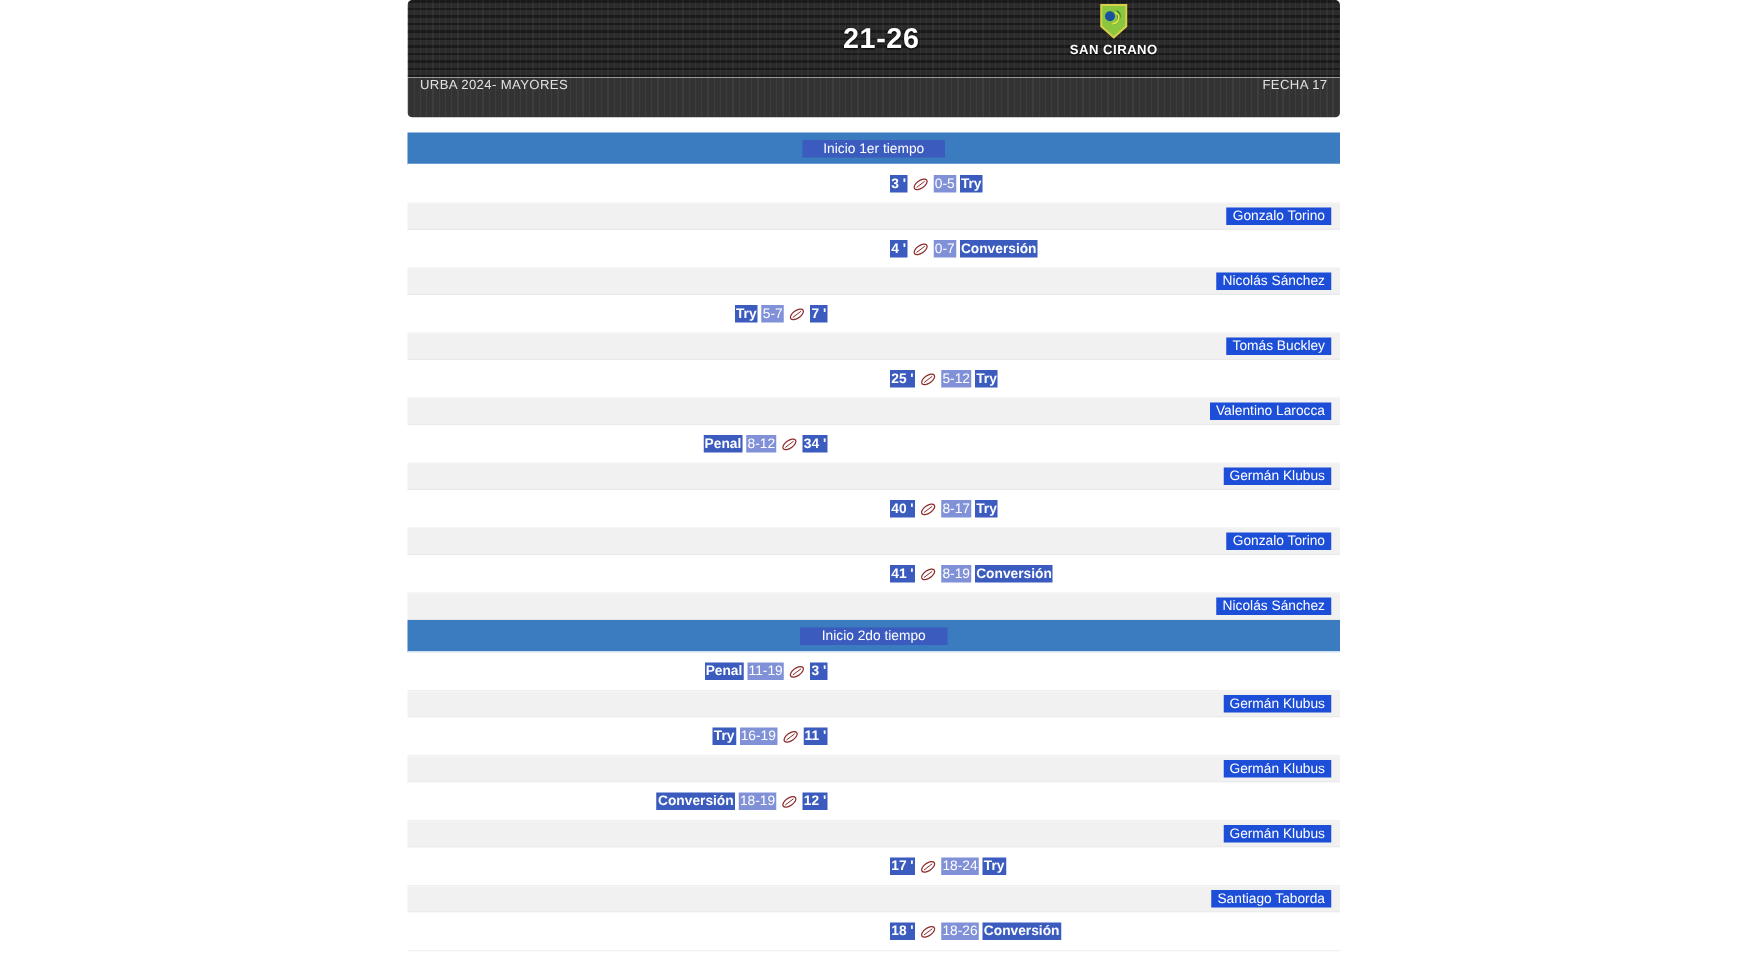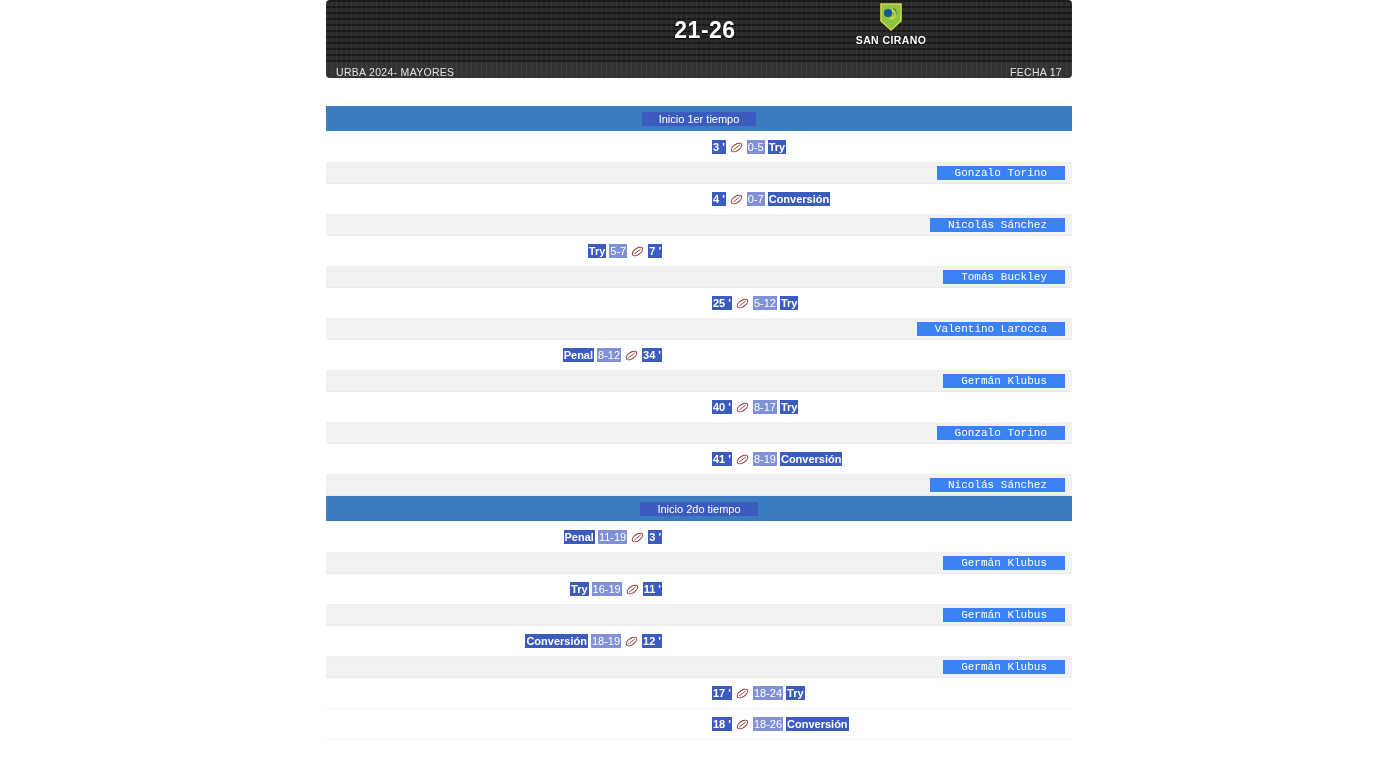--- a/index.html
+++ b/index.html
@@ -46,25 +46,25 @@
     font-size: 23px;
     font-weight: bold;
     letter-spacing: .5px;
     text-shadow: 0 1px 2px #000;
     margin-left: 12px;
   }
 
   
   .compbar {
     position: relative;
-    height: 16px;
+    height: 32px;
     background-color: #333333;
     background-image: repeating-linear-gradient(90deg, rgba(255,255,255,.05) 0 1px, rgba(0,0,0,0) 1px 5px);
     border-radius: 0 0 4px 4px;
-    display: flex; align-items: flex-end;
+    display: flex; align-items: flex-start;
     padding: 0 10px;
     color: #e2e2e2;
     font-size: 10.5px;
     letter-spacing: .3px;
   }
   .compbar .left { flex: 1; }
   .compbar .right { text-align: right; }
 
   
   .timeline { position: absolute; left: 326px; top: 106px; width: 746px; }
@@ -121,27 +121,26 @@
   .player-row {
     height: 21px;
     background: #f1f1f1;
     border-bottom: 1px solid #e9e9e9;
     display: flex; align-items: center;
     padding: 0 7px;
   }
   .player-row.away { justify-content: flex-end; }
   .player-row.home { justify-content: flex-end; }
   .player-name {
-    background: #3b82f6;
+    background: #1d4ed8;
     color: #ffffff;
     font-size: 11px;
     line-height: 14px;
-    padding: 0 18px;
+    padding: 0 5px;
     white-space: nowrap;
-    font-family: Liberation Mono, monospace;
   }
 </style>
 </head>
 <body>
 
 <div id="root">
 
   <div class="panel">
 
     <div class="scoreboard">
@@ -320,20 +319,23 @@
         <div class="event-inner">
           <span class="sel-dark">17 '</span>
           <svg class="ball" viewBox="0 0 15 13">
             <ellipse cx="7.5" cy="6.5" rx="6" ry="3.1" fill="#fdfdfd" stroke="#8d2a2a" stroke-width="1" transform="rotate(-35 7.5 6.5)"></ellipse>
             <line x1="4.2" y1="9" x2="10.8" y2="4" stroke="#8d2a2a" stroke-width=".8"></line>
           </svg>
           <span class="sel-light">18-24</span>
           <span class="sel-dark">Try</span>
         </div>
       </div>
+      <div class="player-row away">
+        <span class="player-name">Santiago Taborda</span>
+      </div>
       <div class="event-row away">
         <div class="event-inner">
           <span class="sel-dark">18 '</span>
           <svg class="ball" viewBox="0 0 15 13">
             <ellipse cx="7.5" cy="6.5" rx="6" ry="3.1" fill="#fdfdfd" stroke="#8d2a2a" stroke-width="1" transform="rotate(-35 7.5 6.5)"></ellipse>
             <line x1="4.2" y1="9" x2="10.8" y2="4" stroke="#8d2a2a" stroke-width=".8"></line>
           </svg>
           <span class="sel-light">18-26</span>
           <span class="sel-dark">Conversión</span>
         </div>

